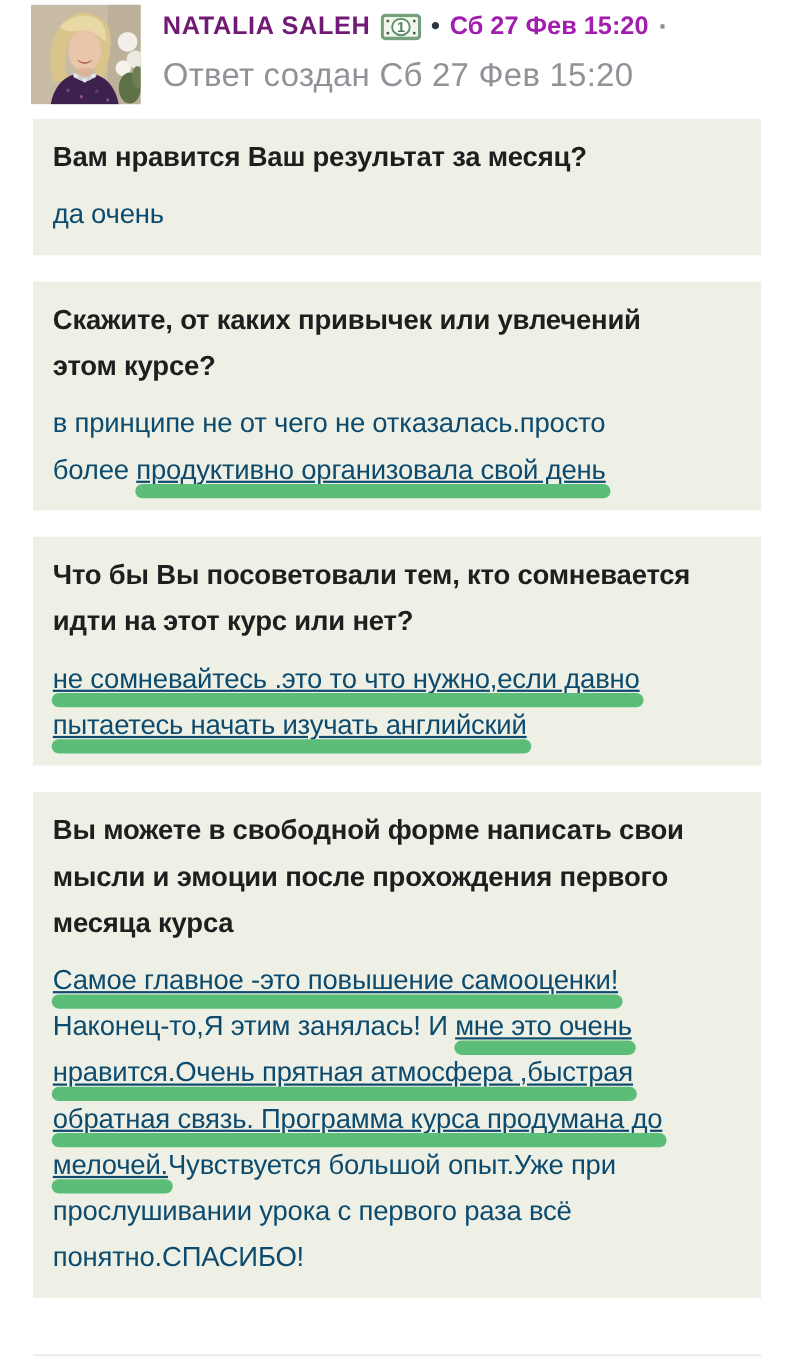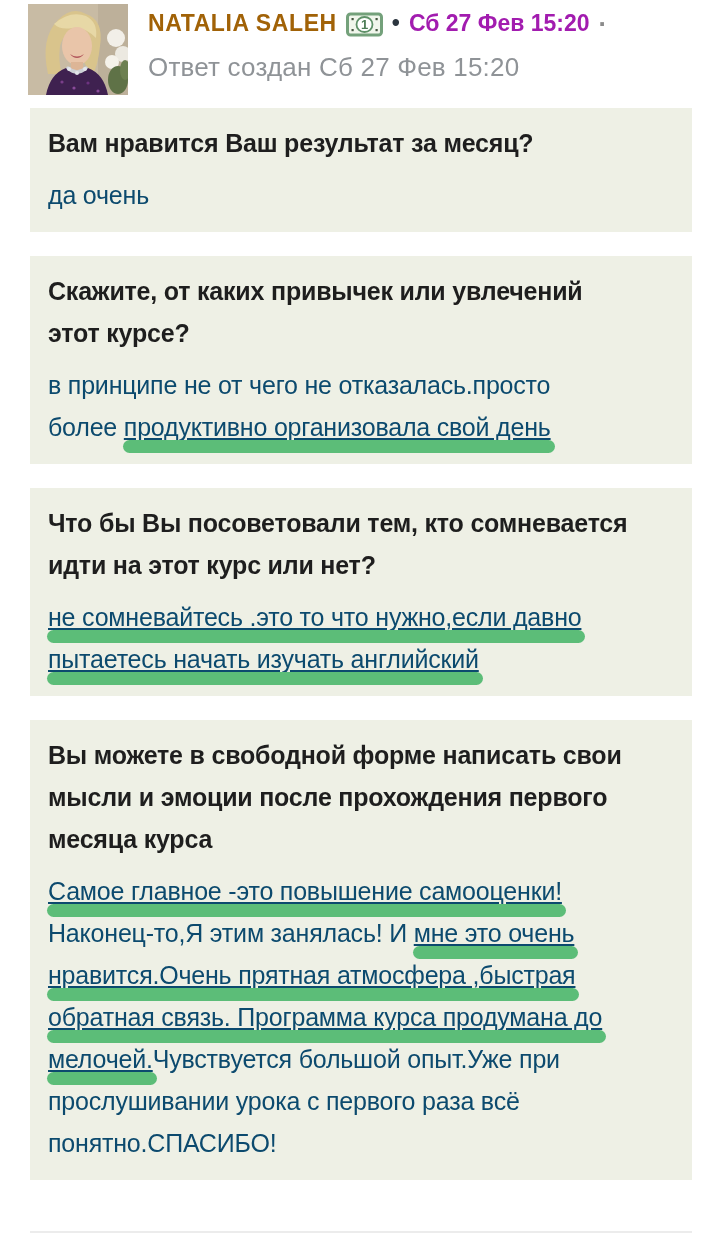--- a/index.html
+++ b/index.html
@@ -30,21 +30,21 @@
   .header-line1 {
     display: flex;
     align-items: center;
     gap: 9px;
     white-space: nowrap;
   }
   .username {
     font-size: 23px;
     font-weight: bold;
     letter-spacing: 0.6px;
-    color: #a16207;
+    color: #701a75;
     text-decoration: none;
   }
   .badge-icon { display: inline-block; margin-top: 2px; }
   .sep-bullet {
     color: #2c353f;
     font-size: 23px;
     font-weight: bold;
   }
   .timestamp {
     font-size: 23px;
@@ -52,21 +52,21 @@
     color: #a21caf;
   }
   .trailing-dot {
     color: #8b8b8b;
     font-size: 26px;
     font-weight: bold;
     line-height: 10px;
   }
   .header-line2 {
     margin-top: 15px;
-    font-size: 26px;
+    font-size: 30px;
     color: #8f9397;
     letter-spacing: 0.2px;
   }
 
   
   .qa-list { margin: 4px 28px 0 30px; border-radius: 26px; }
   .qa-block {
     background: #eef0e5;
     padding: 14px 18px 16px 18px;
     margin-bottom: 24px;
@@ -168,21 +168,21 @@
       <div class="question">
         <div class="question-line">Вам нравится Ваш результат за месяц?</div>
       </div>
       <div>
         <div class="answer-line"><span class="">да очень</span></div>
       </div>
     </section>
     <section class="qa-block">
       <div class="question">
         <div class="question-line">Скажите, от каких привычек или увлечений</div>
-        <div class="question-line">этот курсе?</div>
+        <div class="question-line">этом курсе?</div>
       </div>
       <div>
         <div class="answer-line"><span class="">в принципе не от чего не отказалась.просто</span></div>
         <div class="answer-line"><span class="">более </span><span class="mark">продуктивно организовала свой день</span></div>
       </div>
     </section>
     <section class="qa-block">
       <div class="question">
         <div class="question-line">Что бы Вы посоветовали тем, кто сомневается</div>
         <div class="question-line">идти на этот курс или нет?</div>

